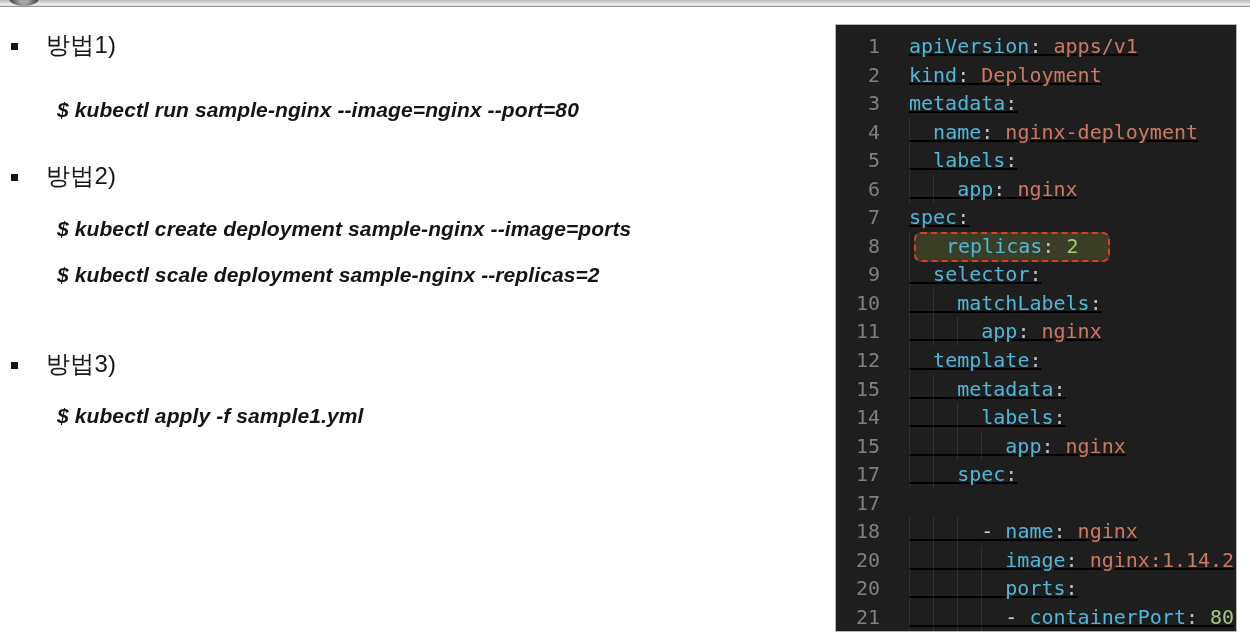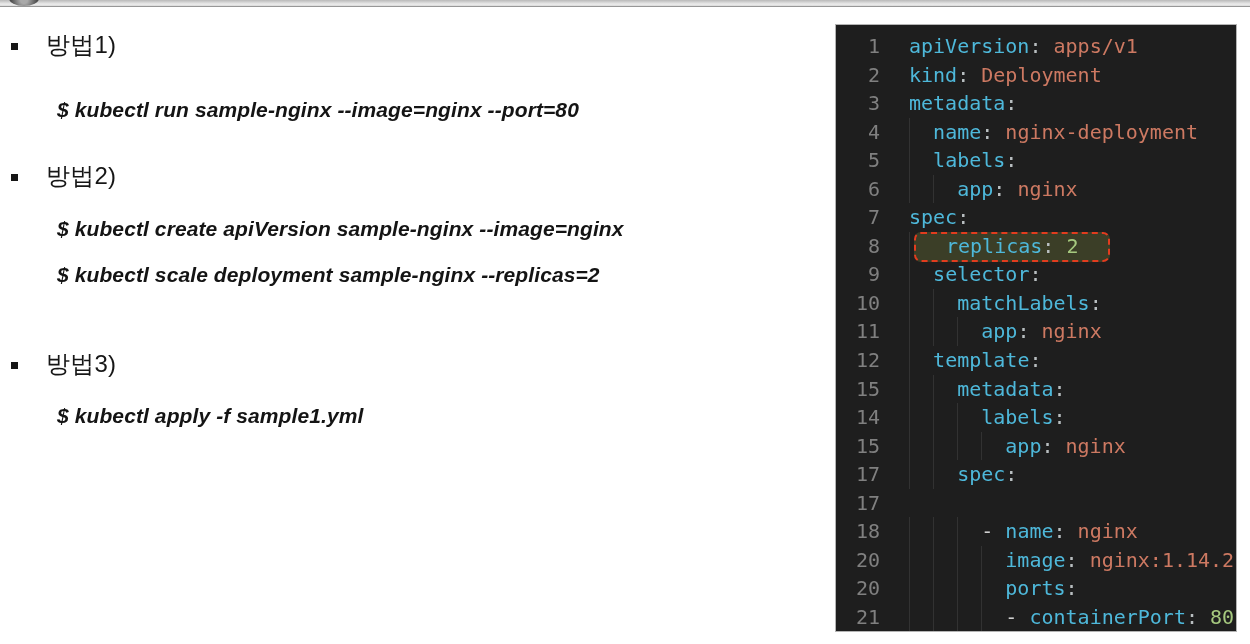--- a/index.html
+++ b/index.html
@@ -22,21 +22,21 @@
   .cmd{position:absolute;left:57px;font-size:21px;line-height:26px;color:#141414;
        font-weight:bold;font-style:italic;white-space:nowrap;letter-spacing:.1px;}
   .c1{top:97px}.c2{top:216px}.c3{top:262px}.c4{top:403px}
 
   
   #editor{position:absolute;left:835px;top:24px;width:402px;height:608px;box-sizing:border-box;
           background:var(--ed-bg,#1e1e1e);border:1px solid #b4b4b4;padding-top:7px;overflow:hidden;}
   .line{display:flex;height:28.55px;font-family:"DejaVu Sans Mono",monospace;
         font-size:20px;line-height:28.55px;}
   .gutter{flex:none;width:44px;text-align:right;color:var(--ed-ln,#808080);}
-  .lnwrap{flex:1;margin-left:29px;position:relative;white-space:pre;}
+  .lnwrap{flex:1;margin-left:29px;position:relative;white-space:pre;text-decoration:underline;}
   .guide{position:absolute;top:0;bottom:0;width:1px;background:rgba(255,255,255,0.09);}
   .tok-k{color:var(--ed-key,#4eb8da);}
   .tok-c{color:var(--ed-punc,#b9bfc1);}
   .tok-d{color:#d0d0d0;}
   .tok-s{color:var(--ed-str,#cd7962);}
   .tok-n{color:var(--ed-num,#a6c97f);}
   .hlbox{display:inline-block;margin-left:5px;line-height:23px;padding:1px 30px 2px 30px;
          background:var(--ed-hlbg,#3b3e27);border:2px dashed var(--ed-hlbd,#e23c1e);
          border-radius:7px;}
 </style>
@@ -49,21 +49,21 @@
     <span class="appicon"></span>
   </div>
 
   <div>
     <span class="bullet b1"></span>
     <div class="mlabel l1">방법1)</div>
     <div class="cmd c1">$ kubectl run sample-nginx --image=nginx --port=80</div>
 
     <span class="bullet b2"></span>
     <div class="mlabel l2">방법2)</div>
-    <div class="cmd c2">$ kubectl create apiVersion sample-nginx --image=nginx</div>
+    <div class="cmd c2">$ kubectl create deployment sample-nginx --image=ports</div>
     <div class="cmd c3">$ kubectl scale deployment sample-nginx --replicas=2</div>
 
     <span class="bullet b3"></span>
     <div class="mlabel l3">방법3)</div>
     <div class="cmd c4">$ kubectl apply -f sample1.yml</div>
   </div>
 
   <div id="editor">
     <div>
         <div class="line">

